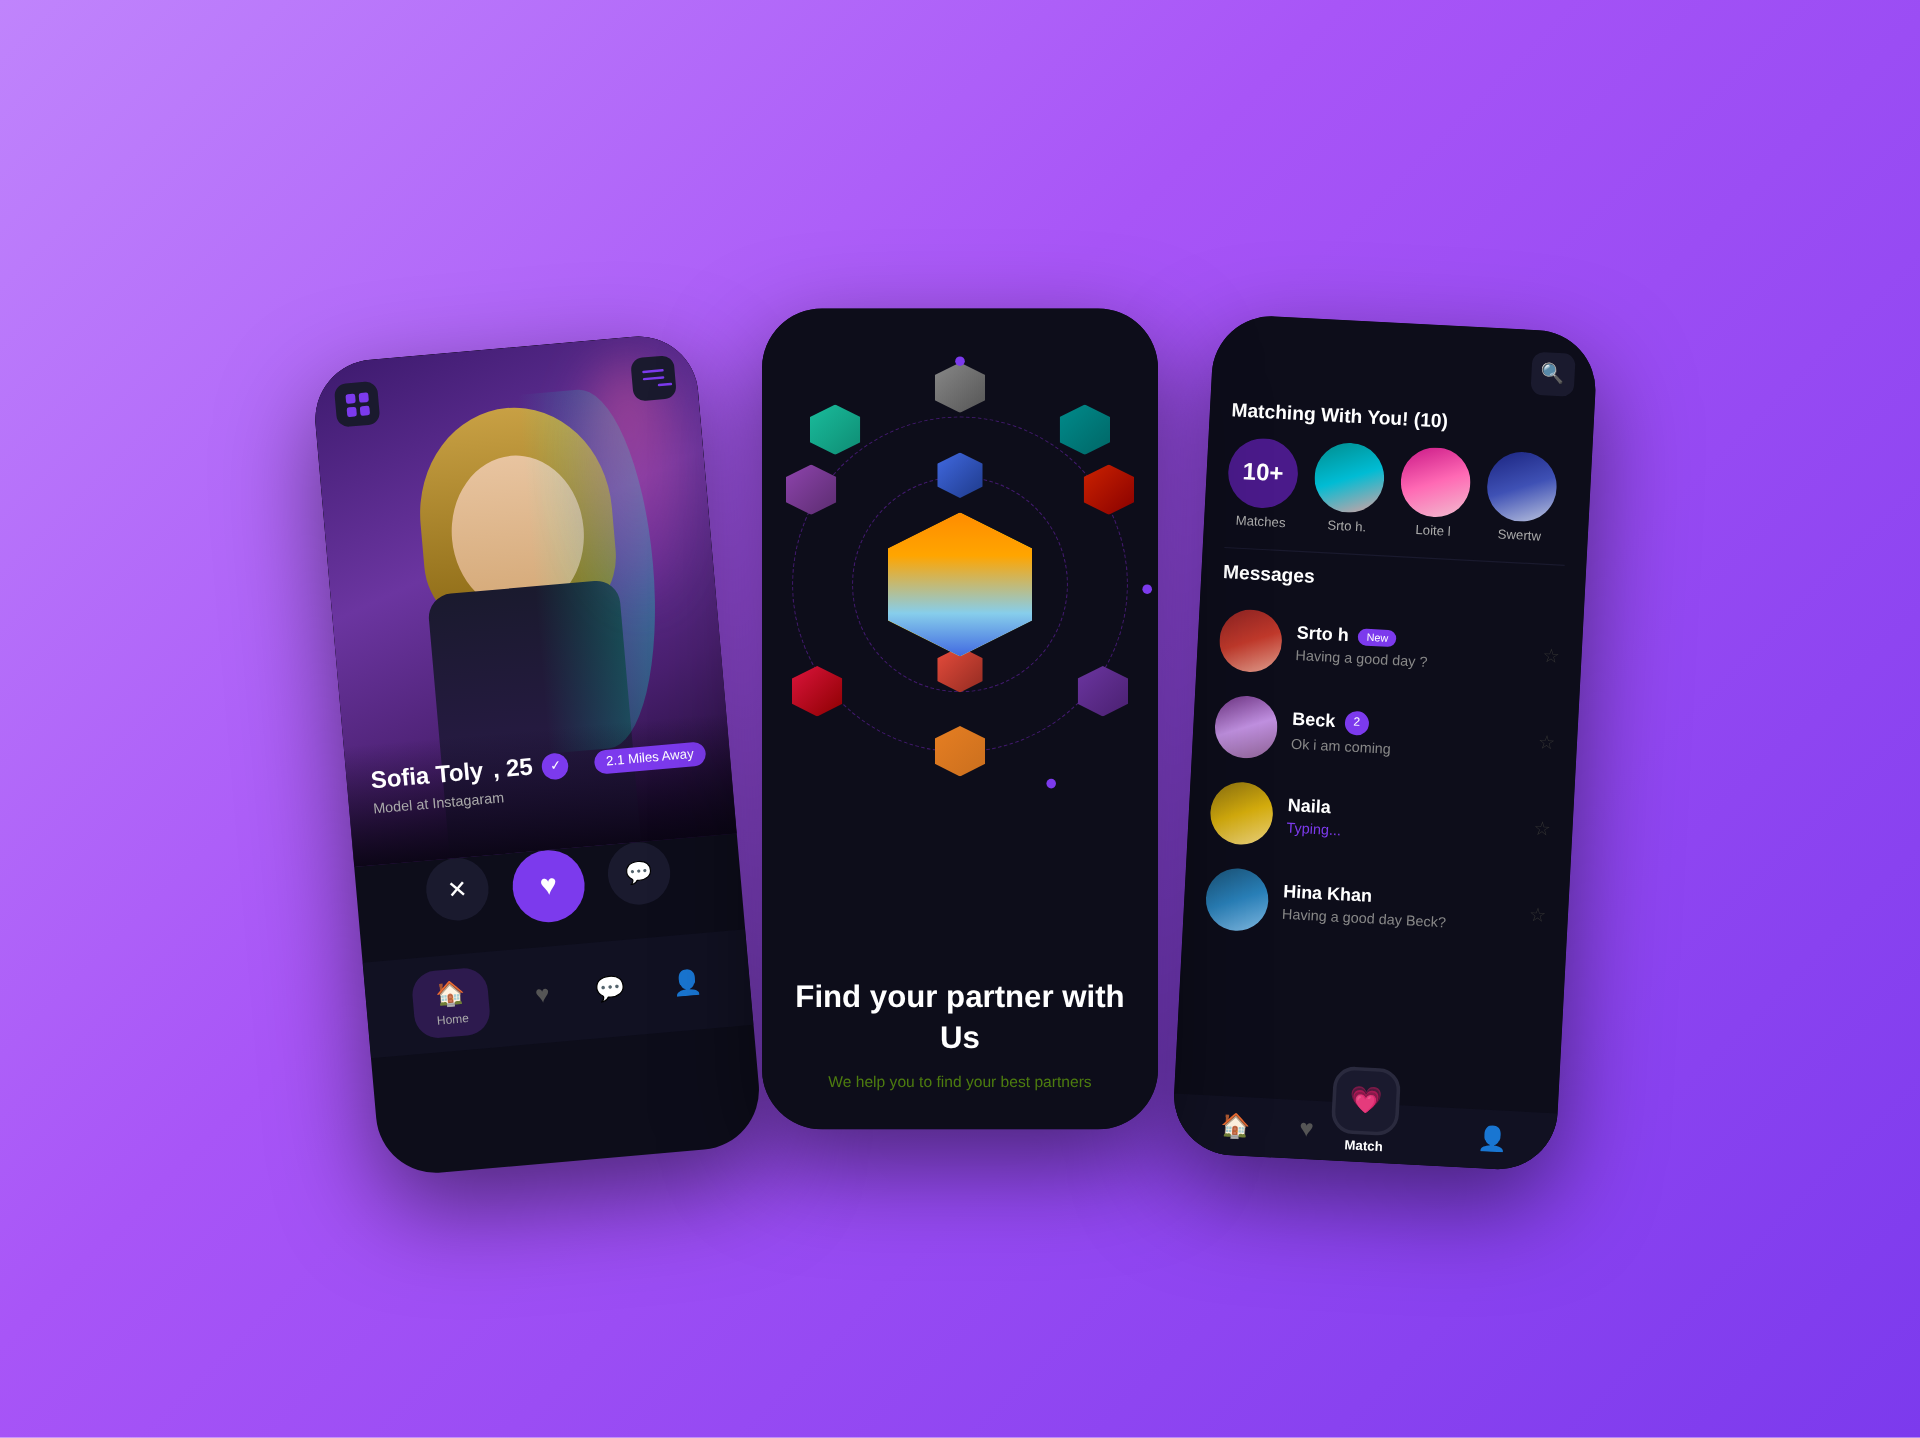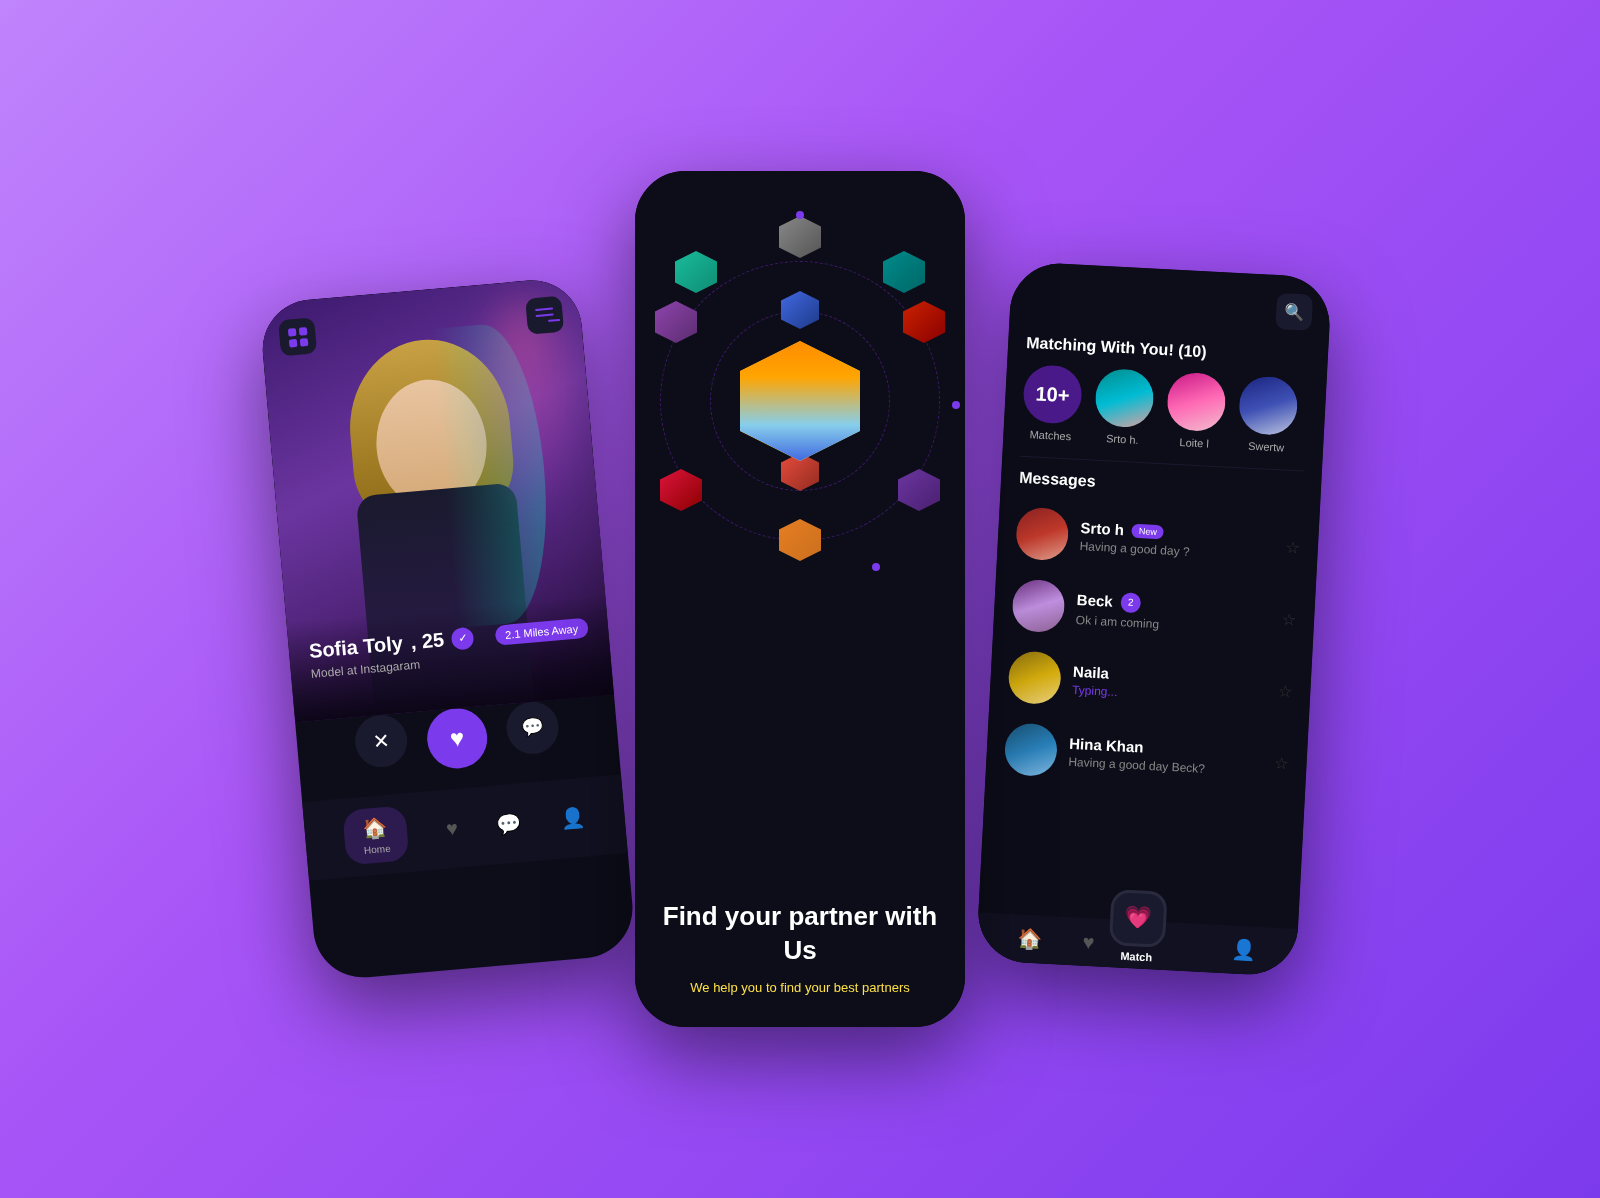--- a/index.html
+++ b/index.html
@@ -34,21 +34,21 @@
 
     .phone-1 {
       width: 320px;
       height: 680px;
       transform: rotate(-5deg) translateY(30px);
       z-index: 2;
     }
 
     .phone-2 {
       width: 330px;
-      height: 856px;
+      height: 684px;
       z-index: 3;
       transform: translateY(0px);
     }
 
     .phone-3 {
       width: 320px;
       height: 700px;
       z-index: 1;
       transform: rotate(3deg) translateY(20px);
     }
@@ -299,21 +299,21 @@
 
     .phone-2-title {
       color: white;
       font-size: 26px;
       font-weight: 700;
       margin-bottom: 10px;
       line-height: 1.3;
     }
 
     .phone-2-subtitle {
-      color: #fde047;
+      color: #4d7c0f;
       font-size: 13px;
       line-height: 1.5;
     }
 
     .join-btn {
       background: #7c3aed;
       color: white;
       border: none;
       border-radius: 30px;
       padding: 16px 80px;

